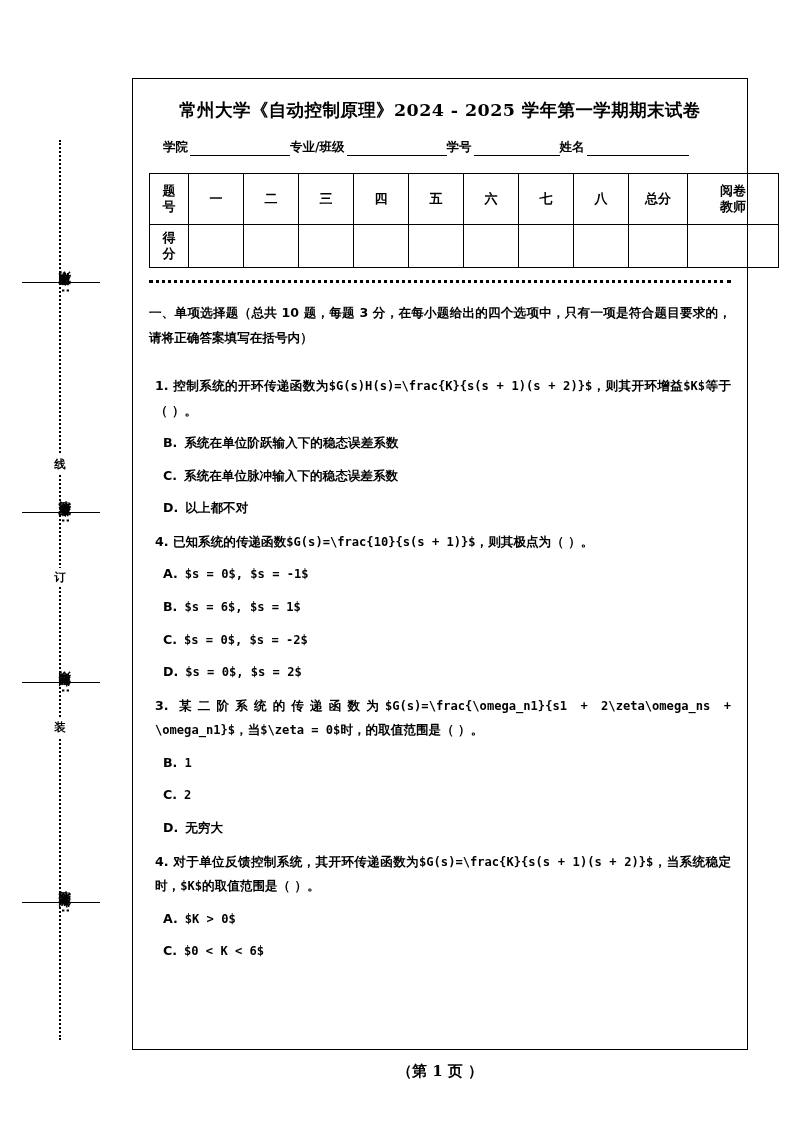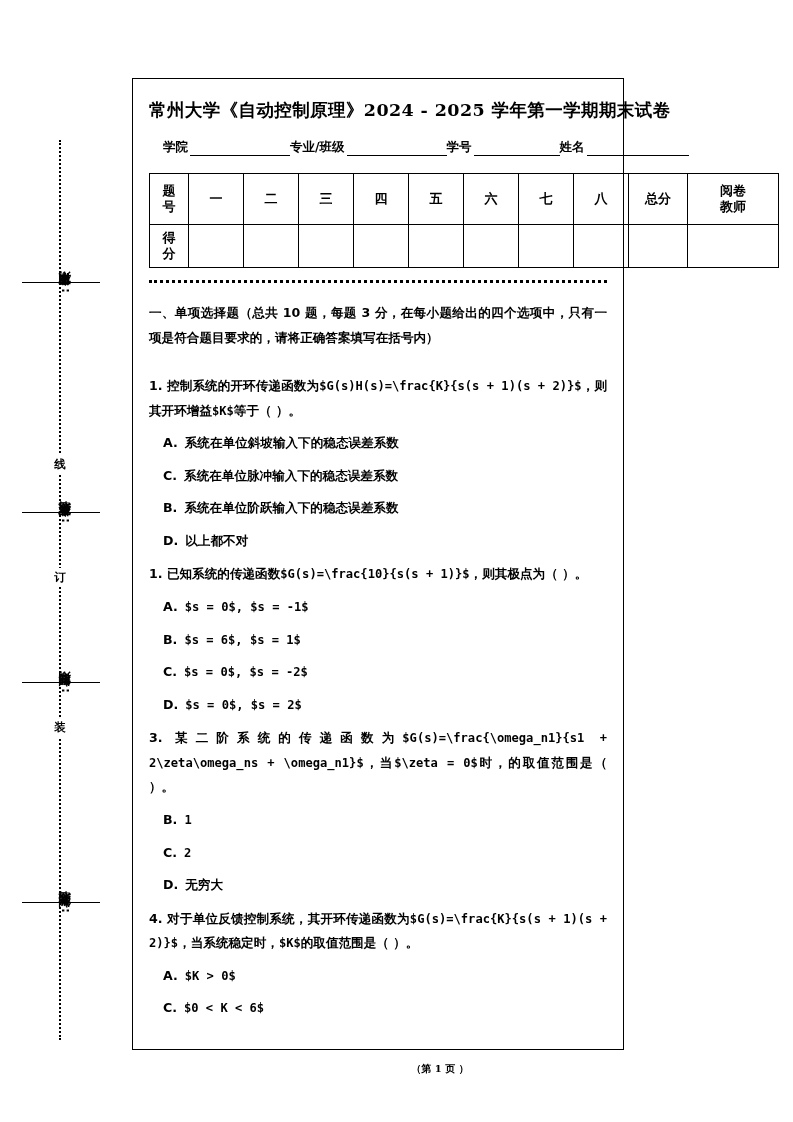--- a/index.html
+++ b/index.html
@@ -73,21 +73,21 @@
   }
   .fold-mark-1 { top: 455px; }
   .fold-mark-2 { top: 568px; }
   .fold-mark-3 { top: 718px; }
 
   
   .sheet {
     position: absolute;
     left: 132px;
     top: 78px;
-    width: 492px;
+    width: 616px;
     height: 972px;
     border: 1.6px solid #000;
     box-sizing: border-box;
     padding: 14px 16px 0 16px;
   }
 
   .exam-title {
     text-align: center;
     font-size: 17.5px;
     font-weight: bold;
@@ -153,21 +153,21 @@
     line-height: 1.95;
     font-family: "DejaVu Sans", "Liberation Sans", sans-serif;
   }
   .sec-head {
     font-weight: bold;
     margin: 0 0 24px 0;
     text-align: justify;
   }
   .q-stem {
     font-weight: bold;
-    margin: 0 0 8px 0;
+    margin: 0 0 8px 6px;
     text-align: justify;
   }
   .q-opt {
     font-weight: bold;
     margin: 0 0 8px 14px;
   }
   .q-opt .opt-key { margin-right: 7px; }
   .q-block { margin-bottom: 9px; }
   .mono {
     font-family: "DejaVu Sans Mono", "Liberation Mono", monospace;
@@ -175,21 +175,21 @@
     font-weight: bold;
   }
 
   
   .page-footer {
     position: absolute;
     left: 132px;
     top: 1062px;
     width: 616px;
     text-align: center;
-    font-size: 10px;
+    font-size: 15px;
     font-weight: bold;
     font-family: "DejaVu Serif", "Liberation Serif", serif;
   }
 </style>
 </head>
 <body>
 
 <div class="binding-margin">
 
   <div class="vlabel vlabel-1">
@@ -278,28 +278,27 @@
     </table>
 
   <div class="sep-dots"></div>
 
   <div class="content">
 
     <div class="sec-head">一、单项选择题（总共 10 题，每题 3 分，在每小题给出的四个选项中，只有一项是符合题目要求的，请将正确答案填写在括号内）</div>
 
     <div class="q-block">
       <div class="q-stem"><span>1. 控制系统的开环传递函数为</span><span class="mono">$G(s)H(s)=\frac{K}{s(s + 1)(s + 2)}$</span><span>，则其开环增益</span><span class="mono">$K$</span><span>等于（   ）。</span></div>
-      <div class="q-opt"><span class="opt-key">A.</span><span>系统在单位斜坡输入下的稳态误差系数</span></div>
+      <div class="q-opt"><span class="opt-key">B.</span><span>系统在单位阶跃输入下的稳态误差系数</span></div>
       <div class="q-opt"><span class="opt-key">C.</span><span>系统在单位脉冲输入下的稳态误差系数</span></div>
-      <div class="q-opt"><span class="opt-key">B.</span><span>系统在单位阶跃输入下的稳态误差系数</span></div>
       <div class="q-opt"><span class="opt-key">D.</span><span>以上都不对</span></div>
     </div>
 
     <div class="q-block">
-      <div class="q-stem"><span>1. 已知系统的传递函数</span><span class="mono">$G(s)=\frac{10}{s(s + 1)}$</span><span>，则其极点为（   ）。</span></div>
+      <div class="q-stem"><span>4. 已知系统的传递函数</span><span class="mono">$G(s)=\frac{10}{s(s + 1)}$</span><span>，则其极点为（   ）。</span></div>
       <div class="q-opt"><span class="opt-key">A.</span><span class="mono">$s = 0$, $s = -1$</span></div>
       <div class="q-opt"><span class="opt-key">B.</span><span class="mono">$s = 6$, $s = 1$</span></div>
       <div class="q-opt"><span class="opt-key">C.</span><span class="mono">$s = 0$, $s = -2$</span></div>
       <div class="q-opt"><span class="opt-key">D.</span><span class="mono">$s = 0$, $s = 2$</span></div>
     </div>
 
     <div class="q-block">
       <div class="q-stem"><span>3. 某二阶系统的传递函数为</span><span class="mono">$G(s)=\frac{\omega_n1}{s1 + 2\zeta\omega_ns + \omega_n1}$</span><span>，当</span><span class="mono">$\zeta = 0$</span><span>时，的取值范围是（   ）。</span></div>
       <div class="q-opt"><span class="opt-key">B.</span><span class="mono">1</span></div>
       <div class="q-opt"><span class="opt-key">C.</span><span class="mono">2</span></div>

